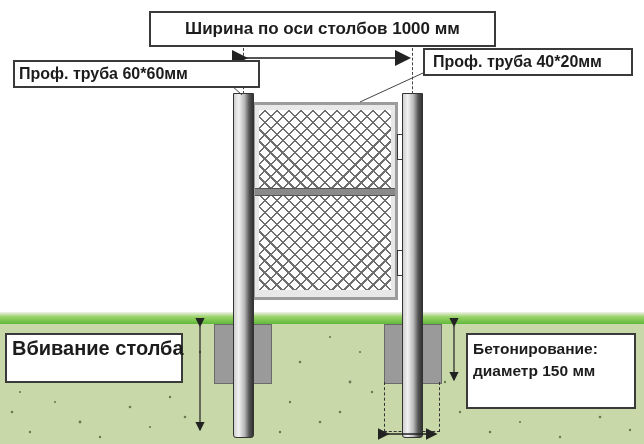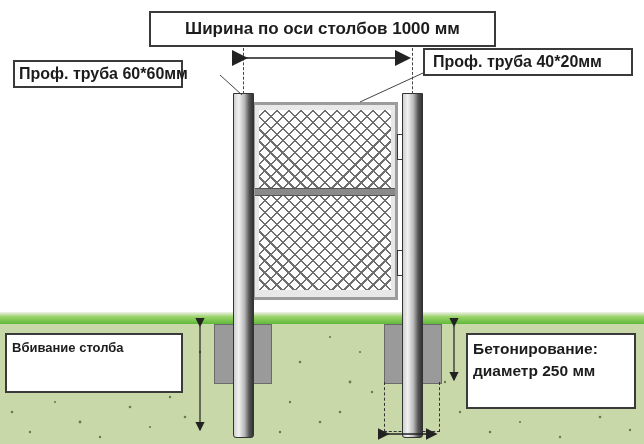--- a/index.html
+++ b/index.html
@@ -89,24 +89,24 @@
   <line x1="246" y1="58" x2="409" y2="58" stroke="#555" stroke-width="2" marker-end="url(#ah)" marker-start="url(#ah)"></line>
   <line x1="220" y1="75" x2="242" y2="95" stroke="#444" stroke-width="1"></line>
   <line x1="423" y1="73" x2="360" y2="102" stroke="#444" stroke-width="1"></line>
   <line x1="200" y1="326" x2="200" y2="430" stroke="#222" stroke-width="1.2" marker-end="url(#ah)" marker-start="url(#ah)"></line>
   <line x1="454" y1="326" x2="454" y2="380" stroke="#222" stroke-width="1.2" marker-end="url(#ah)" marker-start="url(#ah)"></line>
   <line x1="388" y1="434" x2="436" y2="434" stroke="#222" stroke-width="1.5" marker-end="url(#ah)" marker-start="url(#ah)"></line>
 </svg>
 
 <div class="label-box" style="left:149px;top:11px;width:347px;height:36px;font-size:17px;line-height:32px;text-align:center;">Ширина по оси столбов 1000 мм</div>
 
-<div class="label-box" style="left:13px;top:60px;width:170px;height:28px;font-size:16px;line-height:24px;padding-left:4px;">Проф. труба 60*60мм</div>
+<div class="label-box" style="left:13px;top:60px;width:247px;height:28px;font-size:16px;line-height:24px;padding-left:4px;">Проф. труба 60*60мм</div>
 
 <div class="label-box" style="left:423px;top:48px;width:210px;height:28px;font-size:16px;line-height:24px;padding-left:8px;">Проф. труба 40*20мм</div>
 
-<div class="label-box" style="left:5px;top:333px;width:178px;height:60px;font-size:13px;line-height:22px;padding:2px 5px;">
+<div class="label-box" style="left:5px;top:333px;width:178px;height:50px;font-size:20px;line-height:22px;padding:2px 5px;">
   <div>Вбивание столба</div>
 </div>
 
 <div class="label-box" style="left:466px;top:333px;width:170px;height:76px;font-size:15.5px;line-height:22px;padding:3px 5px;">
   <div>Бетонирование:</div>
-  <div>диаметр 250 мм</div>
+  <div>диаметр 150 мм</div>
 </div>
 
 </body></html>

